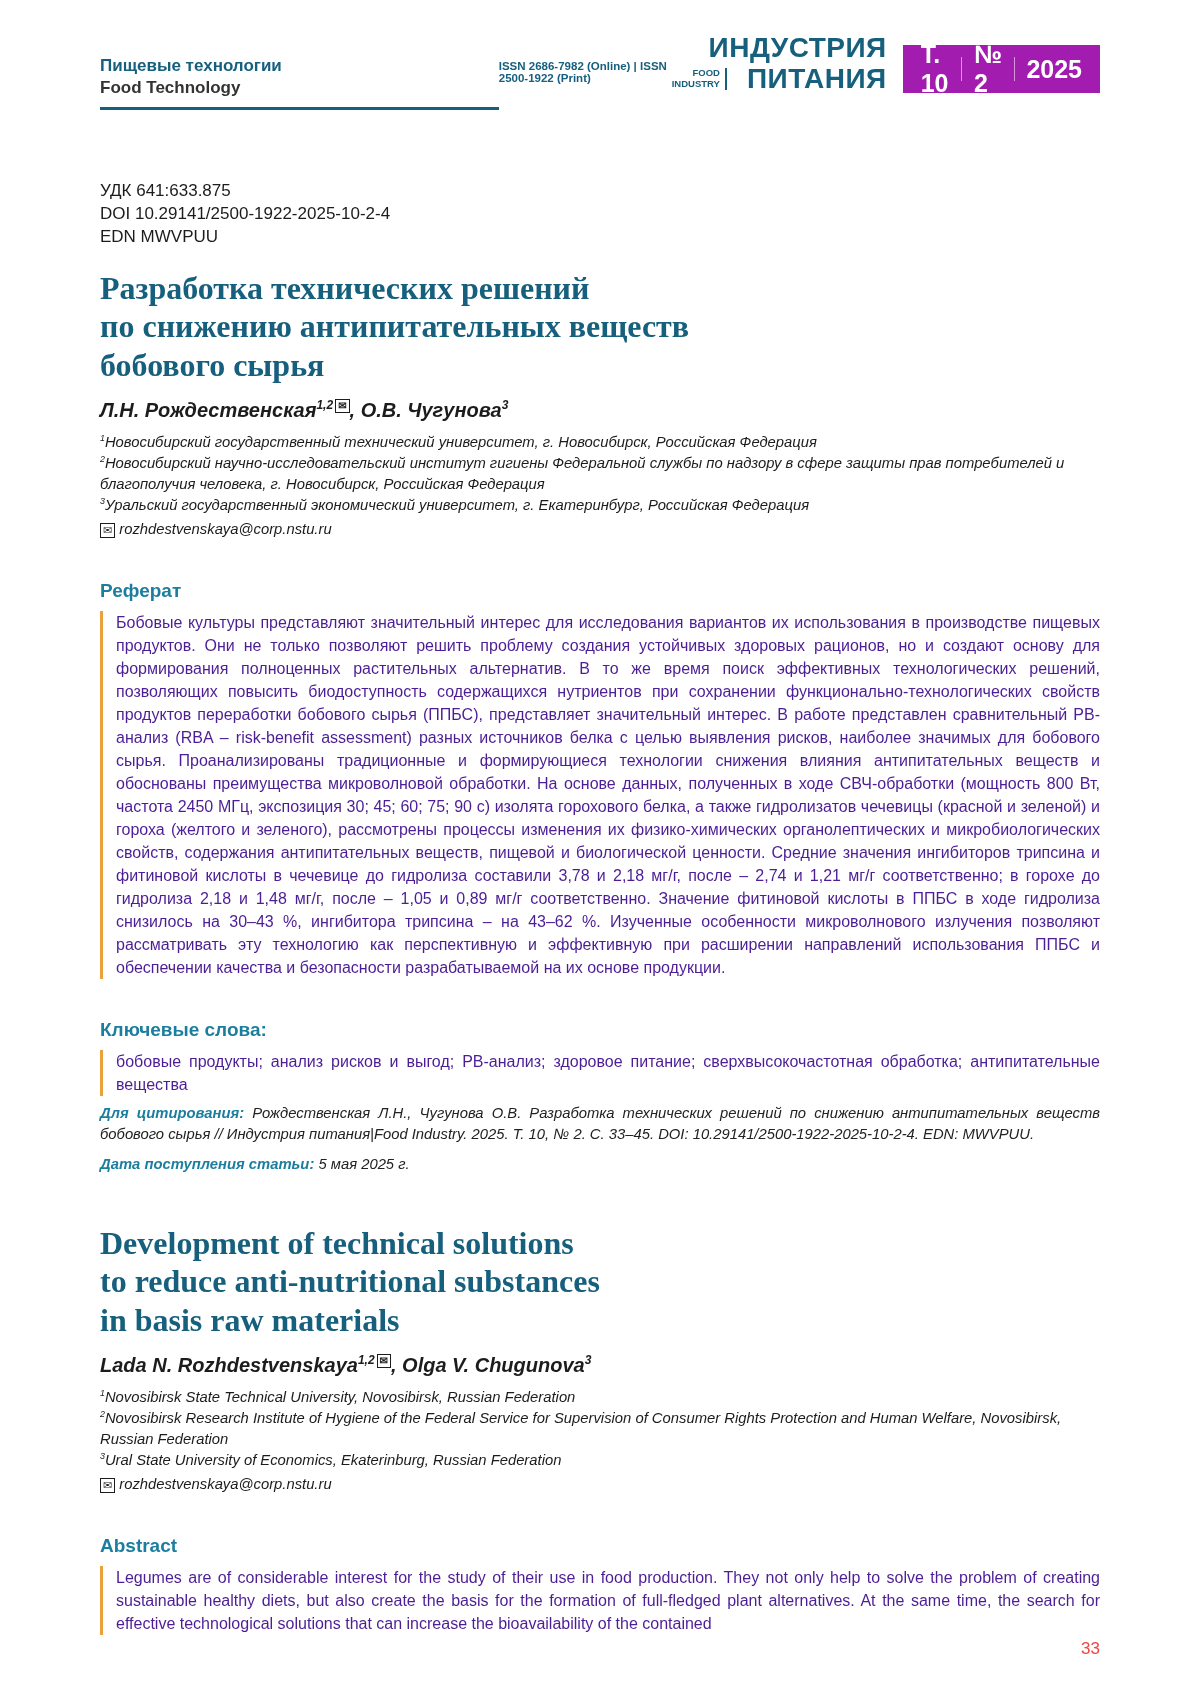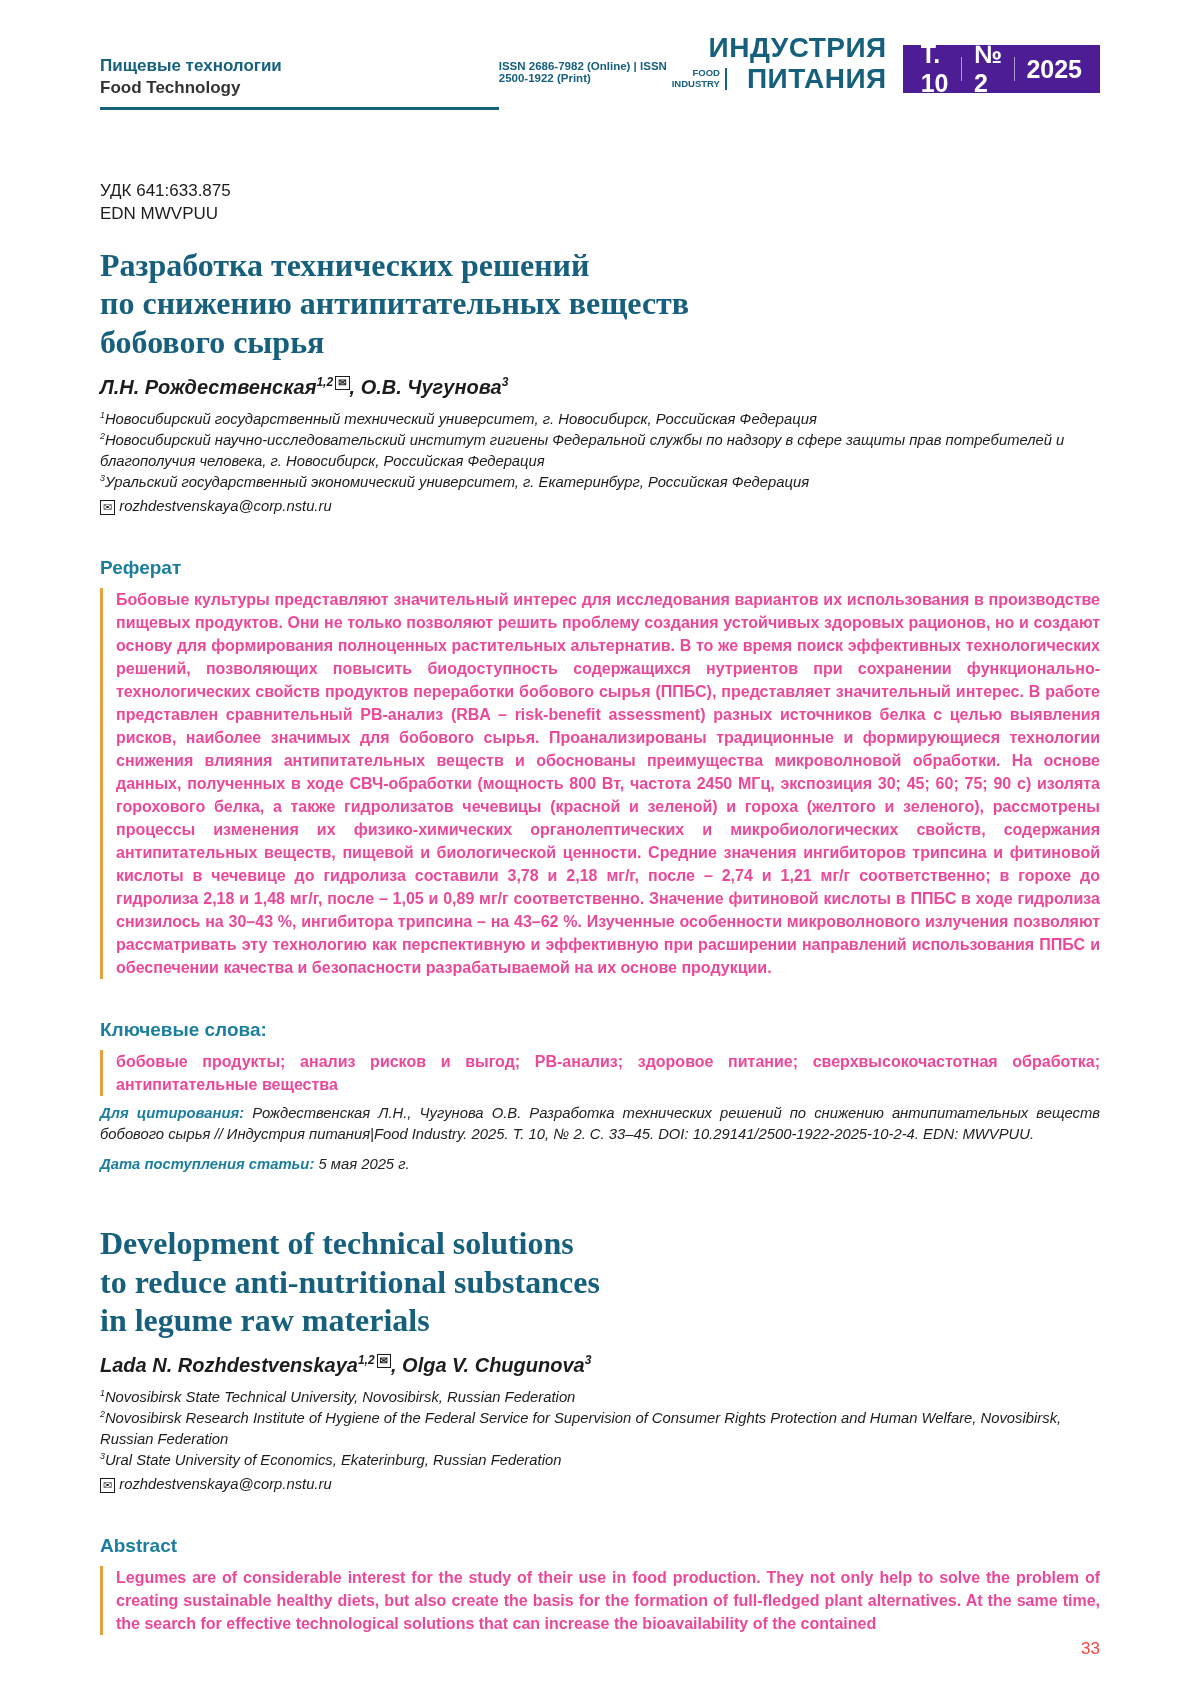--- a/index.html
+++ b/index.html
@@ -15,40 +15,40 @@
   .section-en { color:#333333; font-weight:bold; font-size:17px; margin-top:2px; }
   .header-rule { border-bottom:3px solid #16607e; margin-top:9px; width:100%; }
   .header-right { display:flex; flex-direction:row; align-items:flex-end; }
   .issn { color:#16607e; font-size:11.5px; font-weight:bold; margin-bottom:9px; }
   .logo-row { display:flex; align-items:flex-end; }
   .logo { text-align:right; color:#16607e; font-weight:bold; line-height:1.02; margin-right:16px; }
   .logo-line1 { font-size:28px; letter-spacing:0.5px; }
   .logo-line2 { display:flex; justify-content:flex-end; align-items:center; font-size:28px; letter-spacing:0.5px; margin-top:2px; }
   .logo-en { display:inline-flex; flex-direction:column; font-size:9.5px; line-height:1.15; text-align:right;
              border-right:2.5px solid #16607e; padding-right:5px; margin-right:20px; letter-spacing:0; }
-  .issue-box { background:#4c1d95; color:#ffffff; font-size:25px; font-weight:bold;
+  .issue-box { background:#a21caf; color:#ffffff; font-size:25px; font-weight:bold;
                display:flex; align-items:center; padding:9px 18px; height:48px; }
   .issue-box .sep { width:1px; background:rgba(255,255,255,0.55); align-self:stretch; margin:3px 12px; }
   
   .main { padding:0 100px; }
   .meta { margin-top:70px; font-size:17px; line-height:1.35; color:#1c1c1c; }
   .title { font-family:"Liberation Serif", serif; font-weight:bold; color:#16607e; font-size:32px; line-height:1.2; }
   .title-ru { margin-top:20px; }
   .title-en { margin-top:52px; }
   .tline { display:block; }
   .authors { margin-top:14px; font-size:20px; font-style:italic; font-weight:bold; color:#1c1c1c; }
   .authors sup, .affil sup { font-size:60%; }
   .mail-box { display:inline-block; border:1px solid currentColor; font-size:10px; line-height:1;
               padding:1px 2px; vertical-align:super; margin-left:2px; font-style:normal; }
   .affiliations { margin-top:10px; font-size:14.8px; font-style:italic; line-height:1.42; color:#1c1c1c; }
   .email-line { margin-top:3px; font-size:14.8px; font-style:italic; }
   .email-line .mail-box { vertical-align:baseline; font-size:11px; margin-left:0; margin-right:4px; }
   .section-heading { color:#1b7e9e; font-size:19px; font-weight:600; margin-top:40px; }
   .bordered { border-left:3px solid #e9a13b; padding-left:13px; margin-top:9px; }
-  .body-text { font-size:16px; line-height:1.44; text-align:justify; color:#ec4899;font-weight:bold; }
+  .body-text { font-size:16px; line-height:1.44; text-align:justify; color:#4c1d95; }
   .citation { margin-top:7px; font-size:14.8px; font-style:italic; line-height:1.38; text-align:justify; color:#222222; }
   .label-accent { color:#1b7e9e; font-weight:bold; }
   .received { margin-top:12px; font-size:14.8px; font-style:italic; color:#222222; }
   .page-number { position:absolute; right:100px; bottom:38px; font-size:17px; color:#ef4444; }
 </style>
 </head>
 <body>
 
 <div class="page">
 
@@ -79,20 +79,21 @@
           <span>2025</span>
         </div>
       </div>
     </div>
   </header>
 
   <main class="main">
 
     <div class="meta">
       <div>УДК 641:633.875</div>
+      <div>DOI 10.29141/2500-1922-2025-10-2-4</div>
       <div>EDN MWVPUU</div>
     </div>
 
     <h1 class="title title-ru">
       <span class="tline">Разработка технических решений</span>
       <span class="tline">по снижению антипитательных веществ</span>
       <span class="tline">бобового сырья</span>
     </h1>
 
     <p class="authors"><span>Л.Н. Рождественская</span><sup>1,2</sup><span class="mail-box">✉</span><span>, </span><span>О.В. Чугунова</span><sup>3</sup></p>
@@ -114,21 +115,21 @@
       <p class="body-text">бобовые продукты; анализ рисков и выгод; РВ-анализ; здоровое питание; сверхвысокочастотная обработка; антипитательные вещества</p>
     </div>
 
     <p class="citation"><span class="label-accent">Для цитирования:</span><span> Рождественская Л.Н., Чугунова О.В. Разработка технических решений по снижению антипитательных веществ бобового сырья // Индустрия питания|Food Industry. 2025. Т. 10, № 2. С. 33–45. DOI: 10.29141/2500-1922-2025-10-2-4. EDN: MWVPUU.</span></p>
 
     <p class="received"><span class="label-accent">Дата поступления статьи:</span><span> 5 мая 2025 г.</span></p>
 
     <h1 class="title title-en">
       <span class="tline">Development of technical solutions</span>
       <span class="tline">to reduce anti-nutritional substances</span>
-      <span class="tline">in legume raw materials</span>
+      <span class="tline">in basis raw materials</span>
     </h1>
 
     <p class="authors"><span>Lada N. Rozhdestvenskaya</span><sup>1,2</sup><span class="mail-box">✉</span><span>, </span><span>Olga V. Chugunova</span><sup>3</sup></p>
 
     <div class="affiliations">
       <p class="affil"><sup>1</sup><span>Novosibirsk State Technical University, Novosibirsk, Russian Federation</span></p>
       <p class="affil"><sup>2</sup><span>Novosibirsk Research Institute of Hygiene of the Federal Service for Supervision of Consumer Rights Protection and Human Welfare, Novosibirsk, Russian Federation</span></p>
       <p class="affil"><sup>3</sup><span>Ural State University of Economics, Ekaterinburg, Russian Federation</span></p>
       <p class="email-line"><span class="mail-box">✉</span><span>rozhdestvenskaya@corp.nstu.ru</span></p>
     </div>

